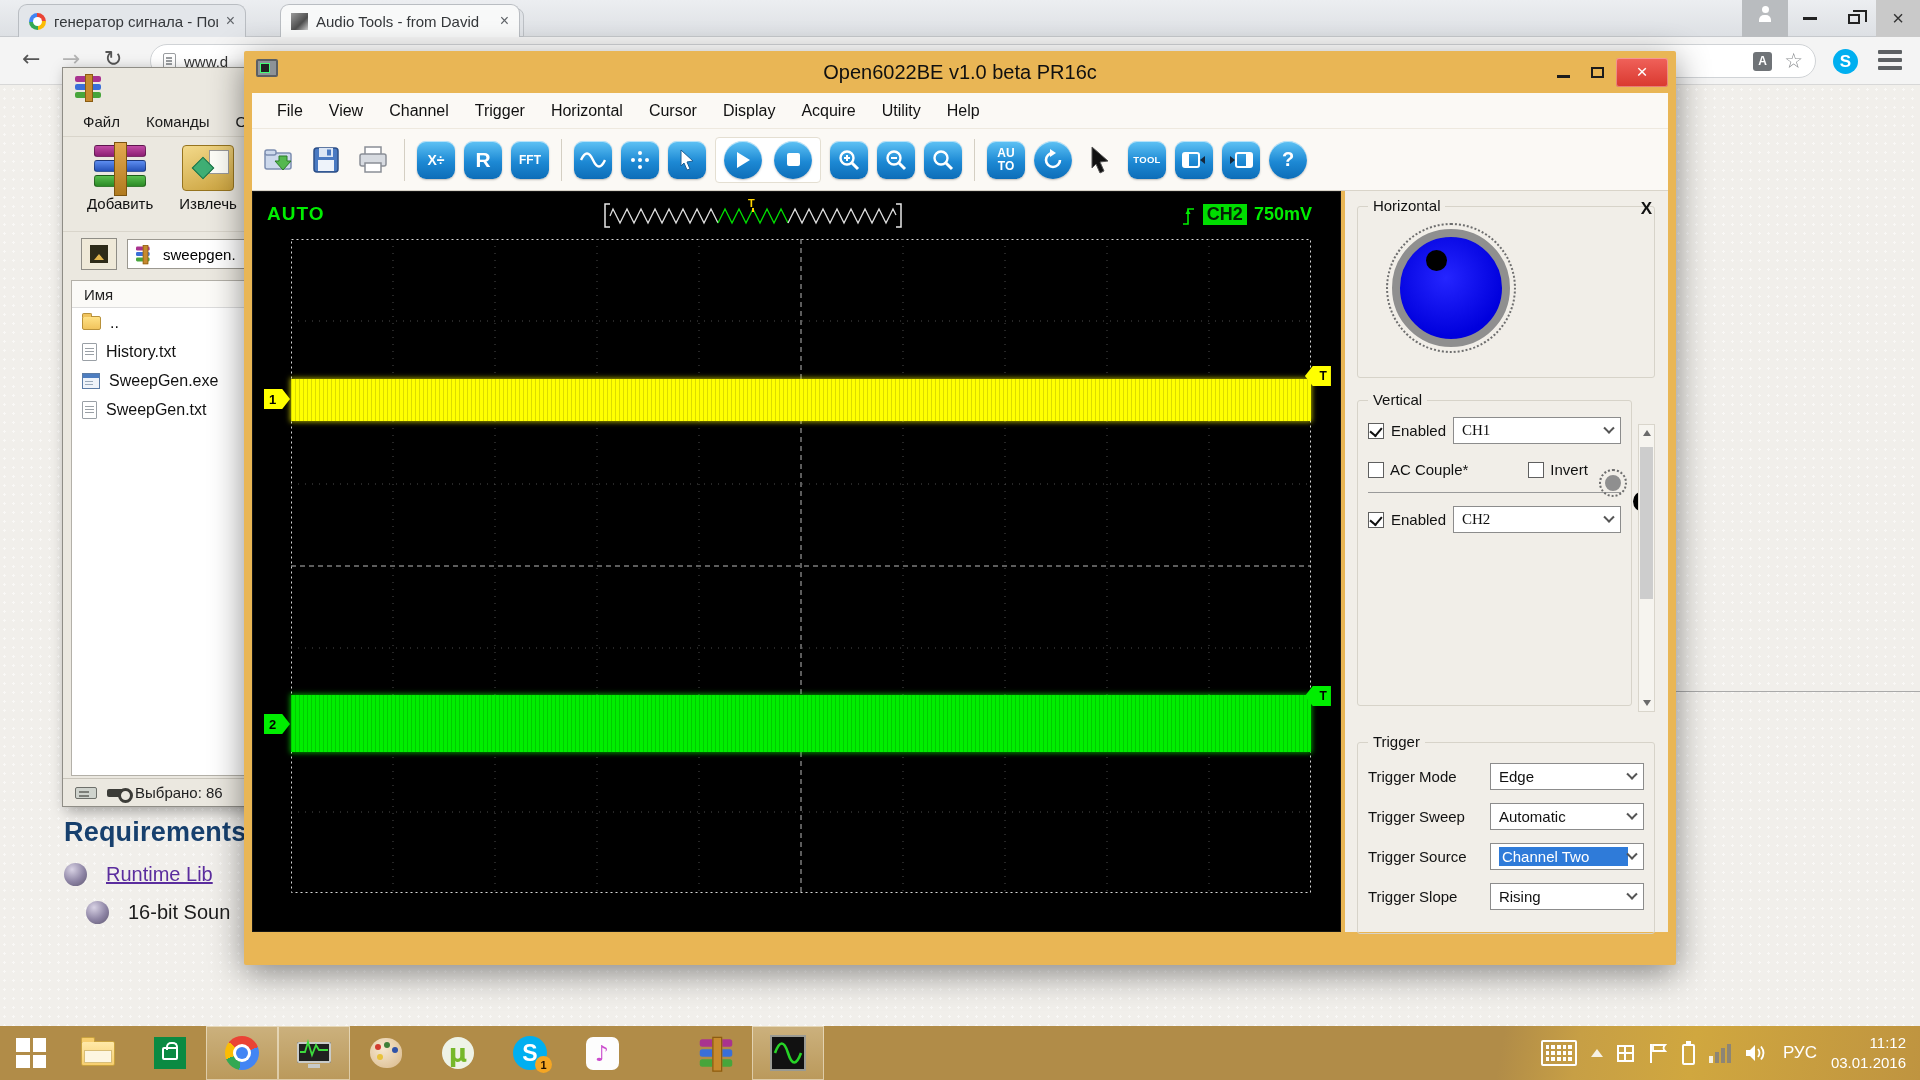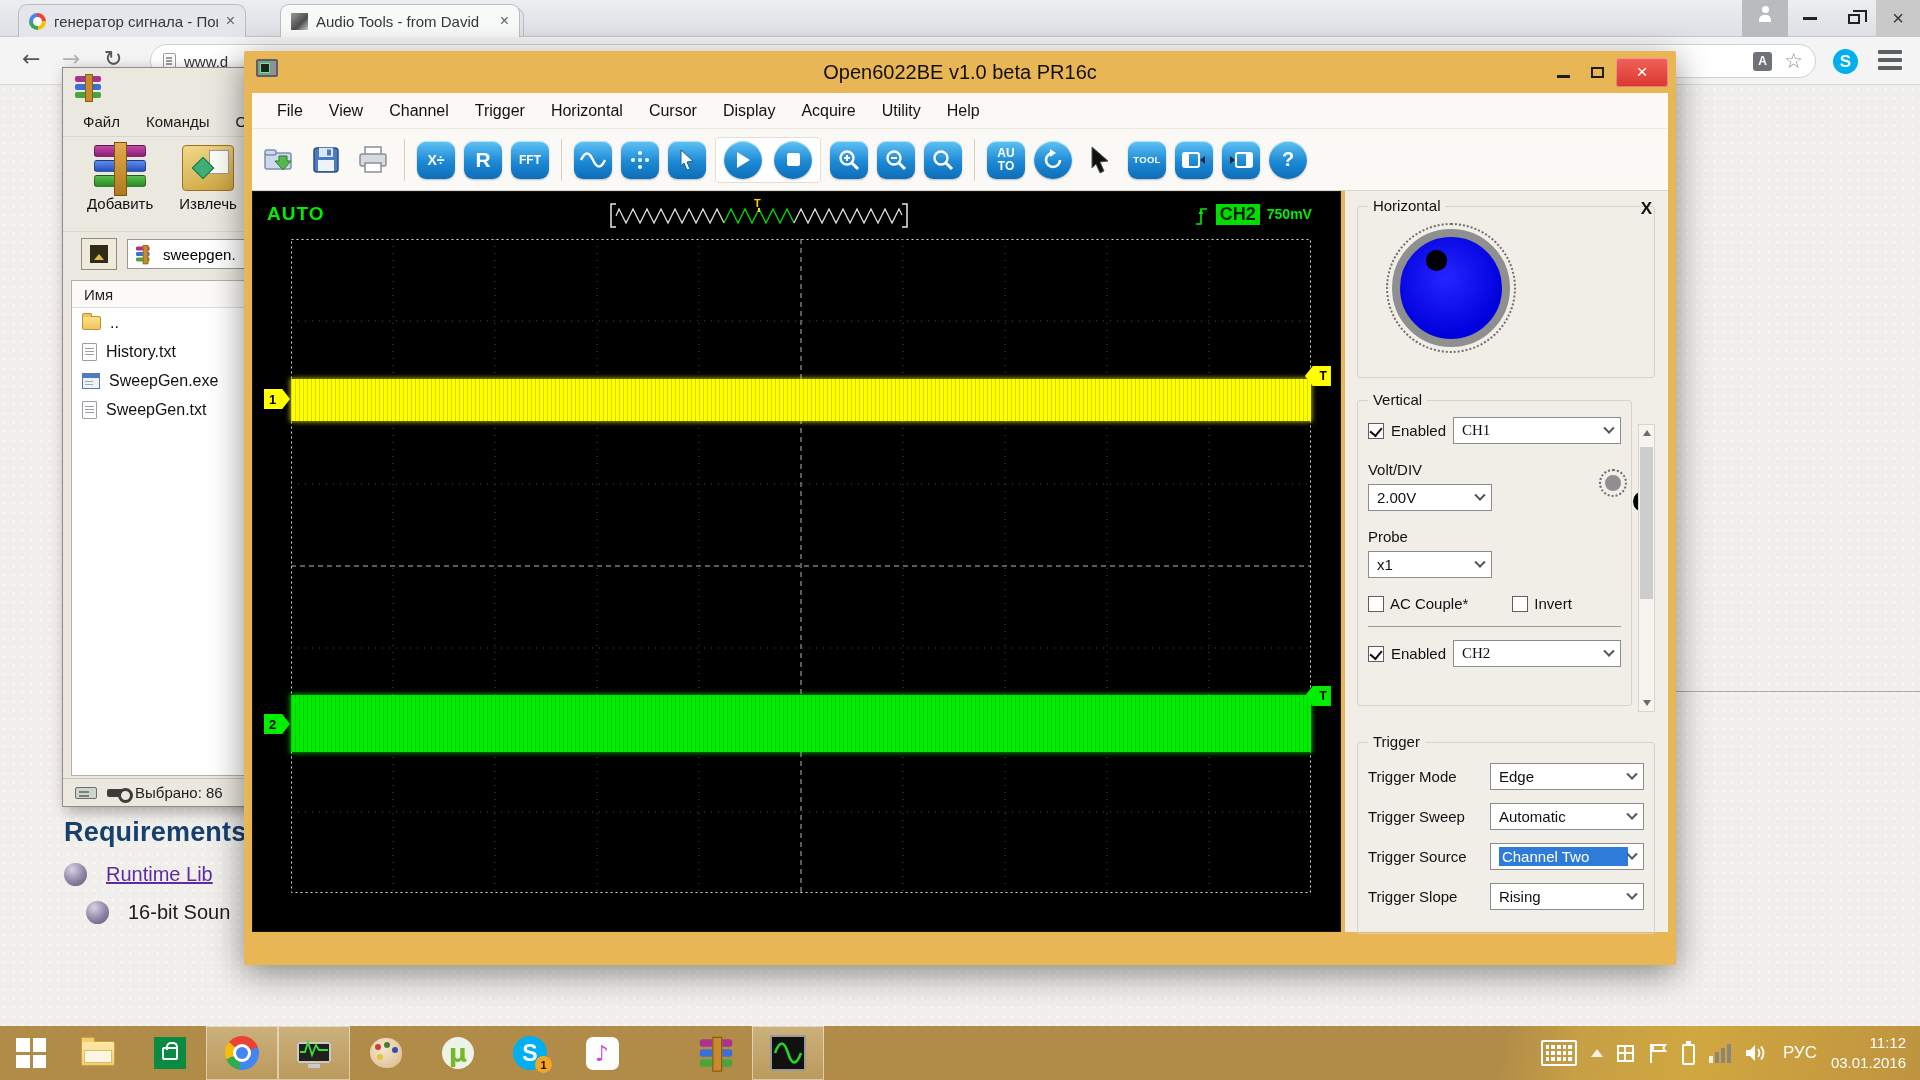--- a/index.html
+++ b/index.html
@@ -139,21 +139,21 @@
   .auto-txt { font-size:12px; line-height:1.05; }
   .tool-txt { font-size:9.5px; letter-spacing:.3px; }
 
   #sc-content { display:flex; gap:4px; height:741px; }
   #screen { width:1089px; background:#000; position:relative; border:1px solid #151515; }
   #scr-header { height:44px; display:flex; align-items:center; padding:0 28px 0 14px; }
   #acq-mode { color:#00ee00; font-weight:bold; font-size:19px; letter-spacing:1px; }
   #preview { margin:0 auto; }
   #trig-readout { display:flex; align-items:center; gap:7px; }
   #trig-ch-badge { background:#00dd00; color:#052005; font-weight:bold; font-size:18px; padding:0 4px; }
-  #trig-level { color:#00ee00; font-weight:bold; font-size:14px; }
+  #trig-level { color:#00ee00; font-weight:bold; font-size:18px; }
   #gridwrap { position:relative; height:662px; }
   #graticule { position:absolute; left:38px; top:3px; }
   .trace { position:absolute; left:38px; width:1020px; }
   #trace-ch1 { top:143px; height:42px; background:var(--ch1); box-shadow:0 0 5px 1px rgba(255,255,0,.65);
     background-image:repeating-linear-gradient(90deg, rgba(0,0,0,.14) 0 1px, transparent 1px 4px); }
   #trace-ch2 { top:459px; height:57px; background:var(--ch2); box-shadow:0 0 5px 1px rgba(0,255,0,.6);
     background-image:repeating-linear-gradient(90deg, rgba(0,0,0,.14) 0 1px, transparent 1px 4px); }
   .chan-tag { position:absolute; left:11px; width:26px; height:20px; font-size:13px; font-weight:bold; color:#000;
     display:flex; align-items:center; padding-left:5px;
     clip-path:polygon(0 0, 70% 0, 100% 50%, 70% 100%, 0 100%); }
@@ -197,21 +197,21 @@
 
   #vert-row { display:flex; gap:6px; margin-top:22px; }
   #grp-vertical { flex:1; height:306px; }
   .en-row { display:flex; align-items:center; gap:7px; }
   .en-row .combo { width:168px; margin-left:auto;font-family:Liberation Serif, serif; }
   #gv-left { width:126px; }
   #gv-left .lbl { margin:17px 0 6px; }
   #gv-left .combo { width:124px; }
   #gv-knob { position:absolute; right:10px; top:74px; }
   #gv-checks { display:flex; align-items:center; margin-top:17px; }
-  #gv-checks .cbrow:last-child { margin-left:44px; }
+  #gv-checks .cbrow:last-child { margin-left:60px; }
   #gv-sep { border:none; border-top:1px solid #9a9a9a; margin:14px 0 13px; }
   #vscroll { width:17px; background:#f6f4ef; border:1px solid #d9d5cb; position:relative; margin-top:24px; height:288px; }
   .varrow { position:absolute; left:0; right:0; height:16px; display:flex; align-items:center; justify-content:center; }
   .varrow.up { top:0; } .varrow.down { bottom:0; }
   .tri-up { width:0; height:0; border-left:4px solid transparent; border-right:4px solid transparent; border-bottom:6px solid #6a6a6a; }
   .tri-down { width:0; height:0; border-left:4px solid transparent; border-right:4px solid transparent; border-top:6px solid #6a6a6a; }
   #vthumb { position:absolute; left:1px; right:1px; top:22px; height:152px; background:#cdcdcd; }
 
   #grp-trigger { margin-top:30px; height:192px; }
   #gt-rows { display:grid; grid-template-columns:122px 1fr; row-gap:13px; align-items:center; margin-top:4px; }
@@ -615,32 +615,20 @@
         <div class="grp" id="grp-vertical">
           <span class="gtitle">Vertical</span>
           <div class="en-row">
             <span class="cb checked"></span>
             <span>Enabled</span>
             <div class="combo">
               <span>CH1</span>
                 <span class="chev"></span>
             </div>
           </div>
-          <div id="gv-left">
-            <span class="lbl">Volt/DIV</span>
-            <div class="combo">
-              <span>2.00V</span>
-                <span class="chev"></span>
-            </div>
-            <span class="lbl">Probe</span>
-            <div class="combo">
-              <span>x1</span>
-                <span class="chev"></span>
-            </div>
-          </div>
           <div class="knob" id="gv-knob">
             <div id="knob-v" style="width:100%;height:100%;border-radius:50%;">
                 <span class="dot" style="top:8px;left:20px;"></span>
               </div>
           </div>
           <div id="gv-checks">
             <span class="cbrow">
               <span class="cb"></span>
               <span>AC Couple*</span>
             </span>

